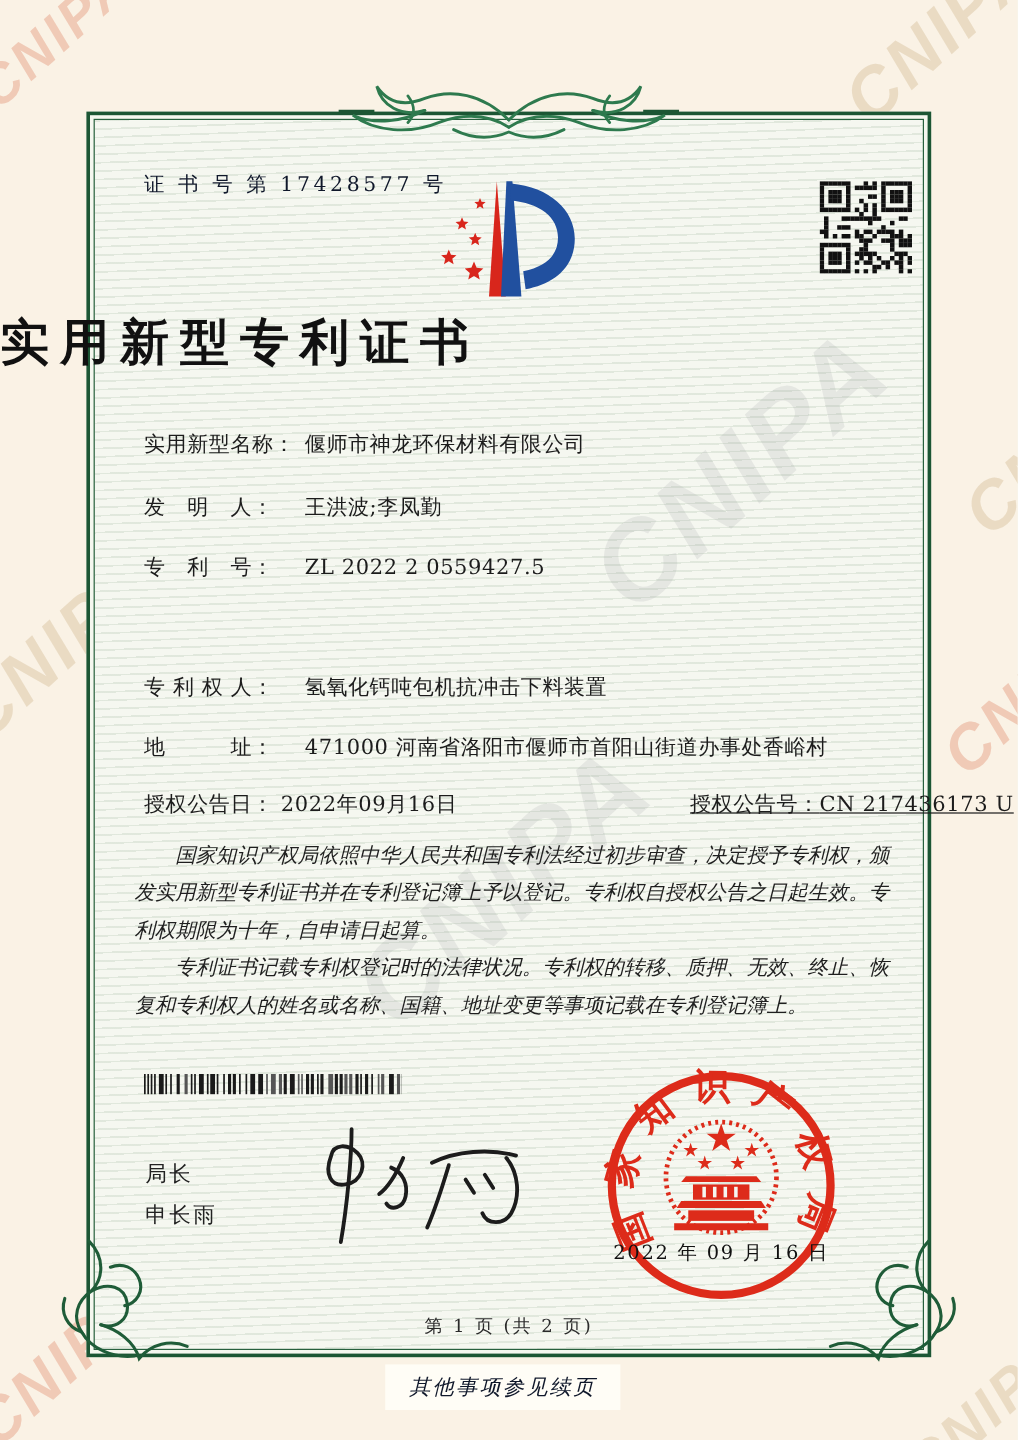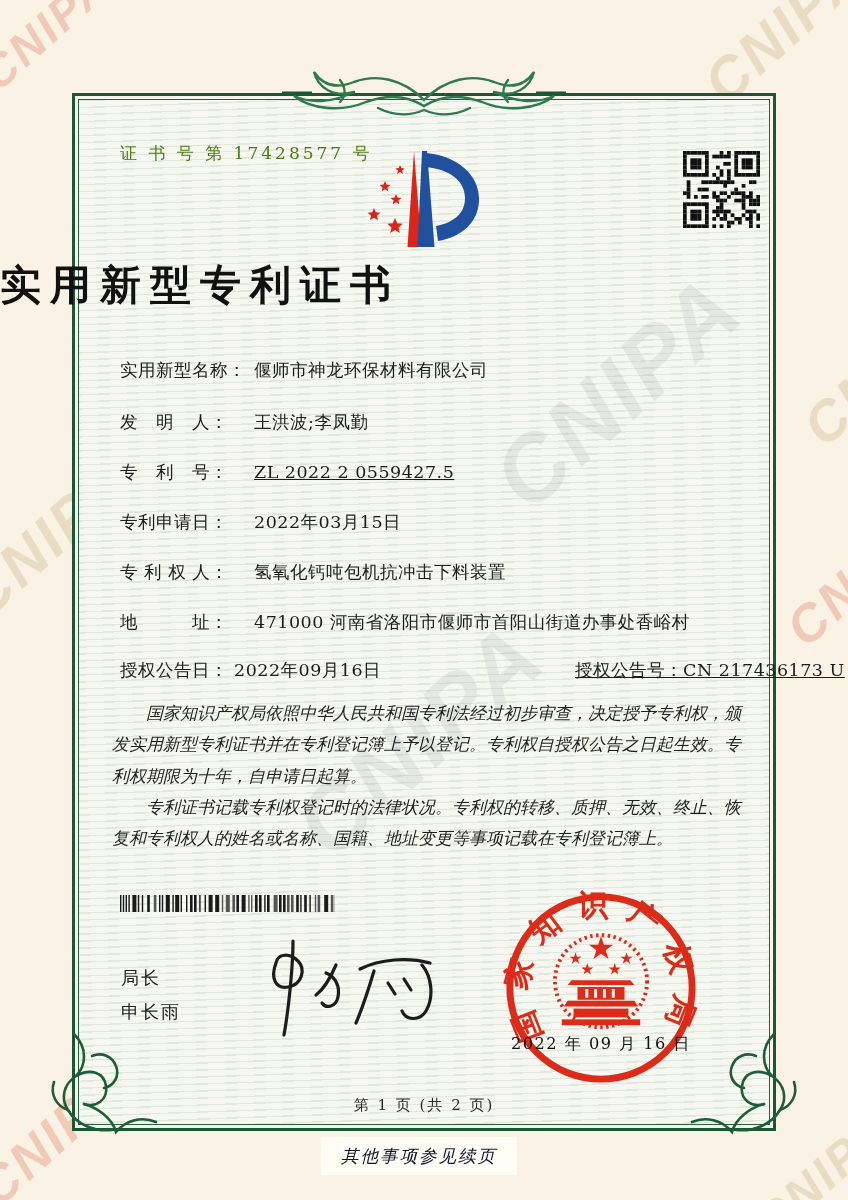--- a/index.html
+++ b/index.html
@@ -18,21 +18,21 @@
   
   .frame-outer{position:absolute;left:72px;top:93px;width:704px;height:1038px;
       border:3px solid #1c5634;box-sizing:border-box;background:#f5f7ef;}
   .frame-inner{position:absolute;inset:3px;border:1px solid #27603d;
       background:
         repeating-linear-gradient(178deg, rgba(124,156,124,0.17) 0 1.4px, rgba(0,0,0,0) 1.4px 7px),
         #f5f7f0;}
   .ornament{position:absolute;pointer-events:none;}
 
   
-  .cert-no{position:absolute;left:120px;top:142px;font-size:17px;letter-spacing:3px;color:#4d7c0f;}
+  .cert-no{position:absolute;left:120px;top:142px;font-size:17px;letter-spacing:3px;color:#0f172a;}
   .logo{position:absolute;left:366px;top:146px;width:118px;height:108px;}
   .qr{position:absolute;left:683px;top:151px;width:77px;height:77px;}
   .title{position:absolute;left:0;top:258px;width:824px;
       font-size:41px;font-weight:700;letter-spacing:9px;color:#111;}
 
   .field-row{position:absolute;left:120px;font-size:17.5px;color:#1c1c1c;
       letter-spacing:0.5px;white-space:nowrap;}
   .field-row .lbl{display:inline-block;min-width:128px;}
   .field-row .val{margin-left:6px;}
   .grant-no{position:absolute;left:455px;top:0;text-decoration:underline;}
@@ -335,25 +335,22 @@
     </svg>
 
   <div class="title">实用新型专利证书</div>
 
   <div class="field-row" style="top:358px;">
     <span class="lbl">实用新型名称：</span><span class="val">偃师市神龙环保材料有限公司</span>
   </div>
   <div class="field-row" style="top:410px;">
     <span class="lbl">发　明　人：</span><span class="val">王洪波;李凤勤</span>
   </div>
-  <div class="field-row" style="top:460px;text-decoration:underline;">
+  <div class="field-row" style="top:460px;">
     <span class="lbl">专　利　号：</span><span class="val">ZL 2022 2 0559427.5</span>
-  </div>
-  <div class="field-row" style="top:510px;">
-    <span class="lbl">专利申请日：</span><span class="val">2022年03月15日</span>
   </div>
   <div class="field-row" style="top:560px;">
     <span class="lbl">专 利 权 人：</span><span class="val">氢氧化钙吨包机抗冲击下料装置</span>
   </div>
   <div class="field-row" style="top:610px;">
     <span class="lbl">地　　　址：</span><span class="val">471000 河南省洛阳市偃师市首阳山街道办事处香峪村</span>
   </div>
   <div class="field-row" style="top:658px;width:640px;">
     <span class="lbl" style="min-width:0;">授权公告日：</span><span class="val">2022年09月16日</span>
     <span class="grant-no">

